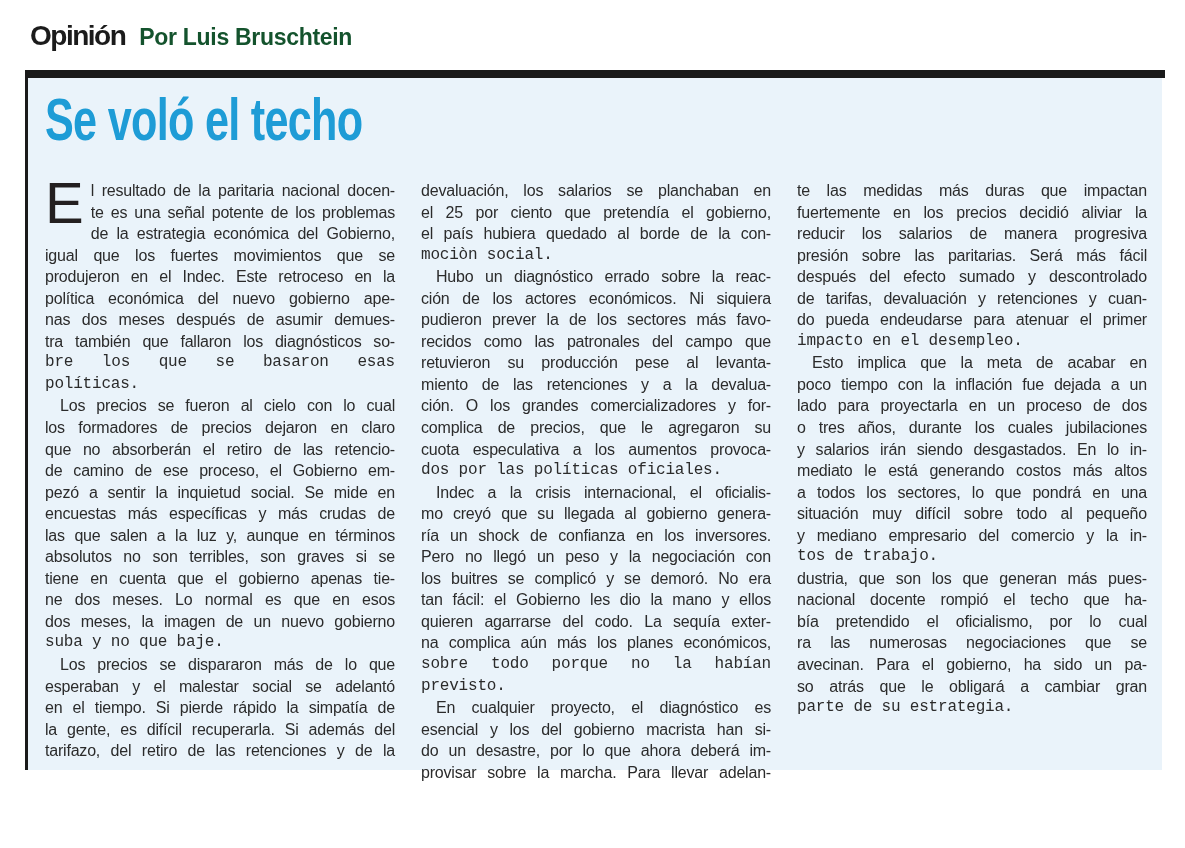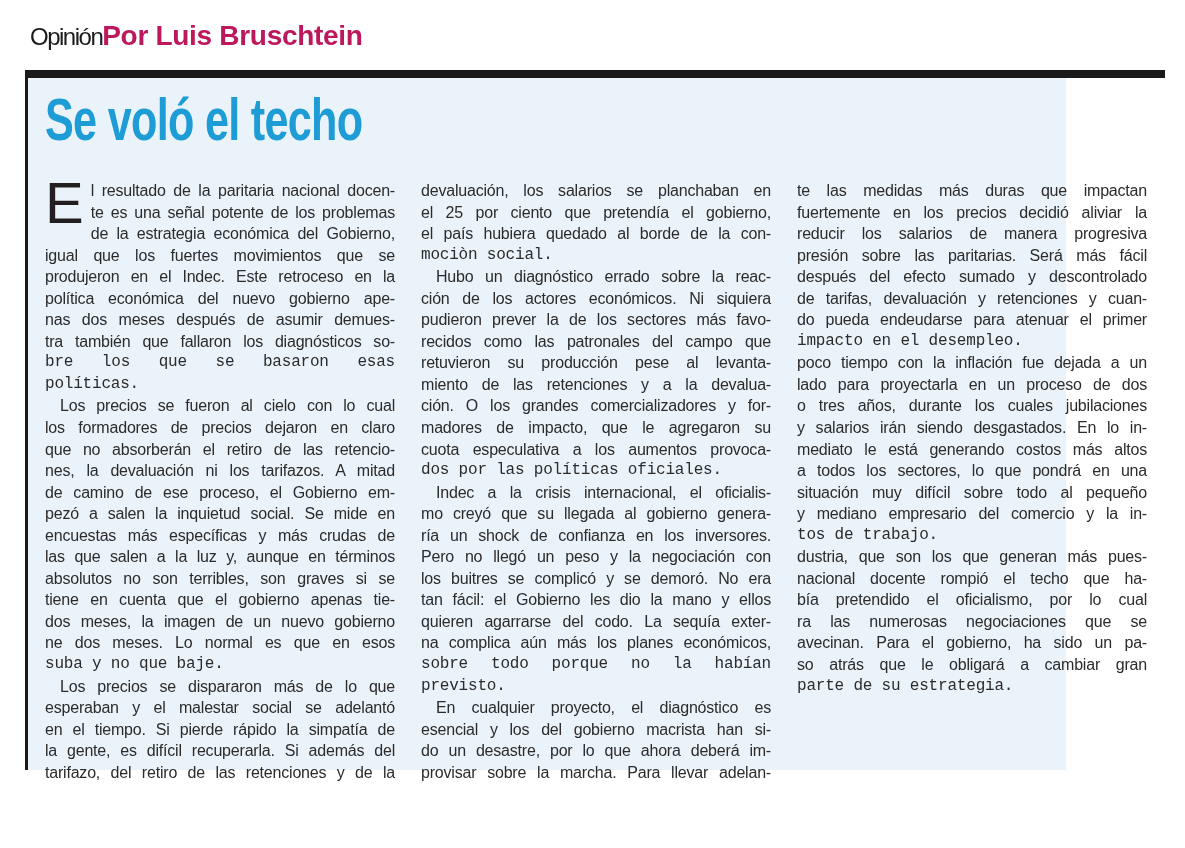--- a/index.html
+++ b/index.html
@@ -5,31 +5,31 @@
   html,body{margin:0;padding:0;}
   body{background:#ffffff;font-family:"Liberation Sans", sans-serif;}
   .page{
     position:relative;width:1185px;height:848px;background:var(--page-bg,#ffffff);
     overflow:hidden;
   }
   .masthead{
     position:absolute;left:30px;top:20px;white-space:nowrap;
   }
   .section{
-    font-size:24px;font-weight:normal;color:#1b1b1b;letter-spacing:-1.5px;margin-top:36px;
+    font-size:28px;font-weight:bold;color:#1b1b1b;letter-spacing:-1.5px;margin-top:36px;
   }
   .byline{
-    font-size:28px;font-weight:bold;color:#be185d;letter-spacing:-0.3px;
+    font-size:23px;font-weight:bold;color:#14532d;margin-left:14px;letter-spacing:-0.3px;
   }
   .topbar{
     position:absolute;left:25px;top:70px;width:1140px;height:8px;
     background:var(--rule-color,#1a1a1a);
   }
   .panel{
-    position:absolute;left:25px;top:78px;width:1041px;height:692px;
+    position:absolute;left:25px;top:78px;width:1137px;height:692px;
     background:var(--panel-bg,#eaf3fa);
     border-left:3px solid var(--rule-color,#1a1a1a);
     box-sizing:border-box;
   }
   .headline{
     margin:12px 0 0 17px;
     font-size:60px;font-weight:bold;color:var(--headline-color,#1e9cd6);
     letter-spacing:-1px;line-height:1.0;
     display:inline-block;transform:scaleX(0.72);transform-origin:0 50%;
     white-space:nowrap;
@@ -76,29 +76,28 @@
             <div class="tline">produjeron en el Indec. Este retroceso en la</div>
             <div class="tline">política económica del nuevo gobierno ape-</div>
             <div class="tline">nas dos meses después de asumir demues-</div>
             <div class="tline">tra también que fallaron los diagnósticos so-</div>
             <div class="tline pend">bre los que se basaron esas políticas.</div>
           </div>
           <div class="para">
             <div class="tline ind">Los precios se fueron al cielo con lo cual</div>
             <div class="tline">los formadores de precios dejaron en claro</div>
             <div class="tline">que no absorberán el retiro de las retencio-</div>
-            <div class="tline">nes, la devaluación ni los tarifazos. A mitad</div>
             <div class="tline">de camino de ese proceso, el Gobierno em-</div>
-            <div class="tline">pezó a salen la inquietud social. Se mide en</div>
+            <div class="tline">pezó a sentir la inquietud social. Se mide en</div>
             <div class="tline">encuestas más específicas y más crudas de</div>
             <div class="tline">las que salen a la luz y, aunque en términos</div>
             <div class="tline">absolutos no son terribles, son graves si se</div>
             <div class="tline">tiene en cuenta que el gobierno apenas tie-</div>
+            <div class="tline">ne dos meses. Lo normal es que en esos</div>
             <div class="tline">dos meses, la imagen de un nuevo gobierno</div>
-            <div class="tline">ne dos meses. Lo normal es que en esos</div>
             <div class="tline pend">suba y no que baje.</div>
           </div>
           <div class="para">
             <div class="tline ind">Los precios se dispararon más de lo que</div>
             <div class="tline">esperaban y el malestar social se adelantó</div>
             <div class="tline">en el tiempo. Si pierde rápido la simpatía de</div>
             <div class="tline">la gente, es difícil recuperarla. Si además del</div>
             <div class="tline">tarifazo, del retiro de las retenciones y de la</div>
           </div>
         </div>
@@ -110,21 +109,21 @@
             <div class="tline pend">mociòn social.</div>
           </div>
           <div class="para">
             <div class="tline ind">Hubo un diagnóstico errado sobre la reac-</div>
             <div class="tline">ción de los actores económicos. Ni siquiera</div>
             <div class="tline">pudieron prever la de los sectores más favo-</div>
             <div class="tline">recidos como las patronales del campo que</div>
             <div class="tline">retuvieron su producción pese al levanta-</div>
             <div class="tline">miento de las retenciones y a la devalua-</div>
             <div class="tline">ción. O los grandes comercializadores y for-</div>
-            <div class="tline">madores de impacto, que le agregaron su</div>
+            <div class="tline">complica de precios, que le agregaron su</div>
             <div class="tline">cuota especulativa a los aumentos provoca-</div>
             <div class="tline pend">dos por las políticas oficiales.</div>
           </div>
           <div class="para">
             <div class="tline ind">Indec a la crisis internacional, el oficialis-</div>
             <div class="tline">mo creyó que su llegada al gobierno genera-</div>
             <div class="tline">ría un shock de confianza en los inversores.</div>
             <div class="tline">Pero no llegó un peso y la negociación con</div>
             <div class="tline">los buitres se complicó y se demoró. No era</div>
             <div class="tline">tan fácil: el Gobierno les dio la mano y ellos</div>
@@ -144,20 +143,21 @@
             <div class="tline">te las medidas más duras que impactan</div>
             <div class="tline">fuertemente en los precios decidió aliviar la</div>
             <div class="tline">reducir los salarios de manera progresiva</div>
             <div class="tline">presión sobre las paritarias. Será más fácil</div>
             <div class="tline">después del efecto sumado y descontrolado</div>
             <div class="tline">de tarifas, devaluación y retenciones y cuan-</div>
             <div class="tline">do pueda endeudarse para atenuar el primer</div>
             <div class="tline pend">impacto en el desempleo.</div>
           </div>
           <div class="para">
+            <div class="tline ind">Esto implica que la meta de acabar en</div>
             <div class="tline">poco tiempo con la inflación fue dejada a un</div>
             <div class="tline">lado para proyectarla en un proceso de dos</div>
             <div class="tline">o tres años, durante los cuales jubilaciones</div>
             <div class="tline">y salarios irán siendo desgastados. En lo in-</div>
             <div class="tline">mediato le está generando costos más altos</div>
             <div class="tline">a todos los sectores, lo que pondrá en una</div>
             <div class="tline">situación muy difícil sobre todo al pequeño</div>
             <div class="tline">y mediano empresario del comercio y la in-</div>
             <div class="tline pend">tos de trabajo.</div>
             <div class="tline">dustria, que son los que generan más pues-</div>

